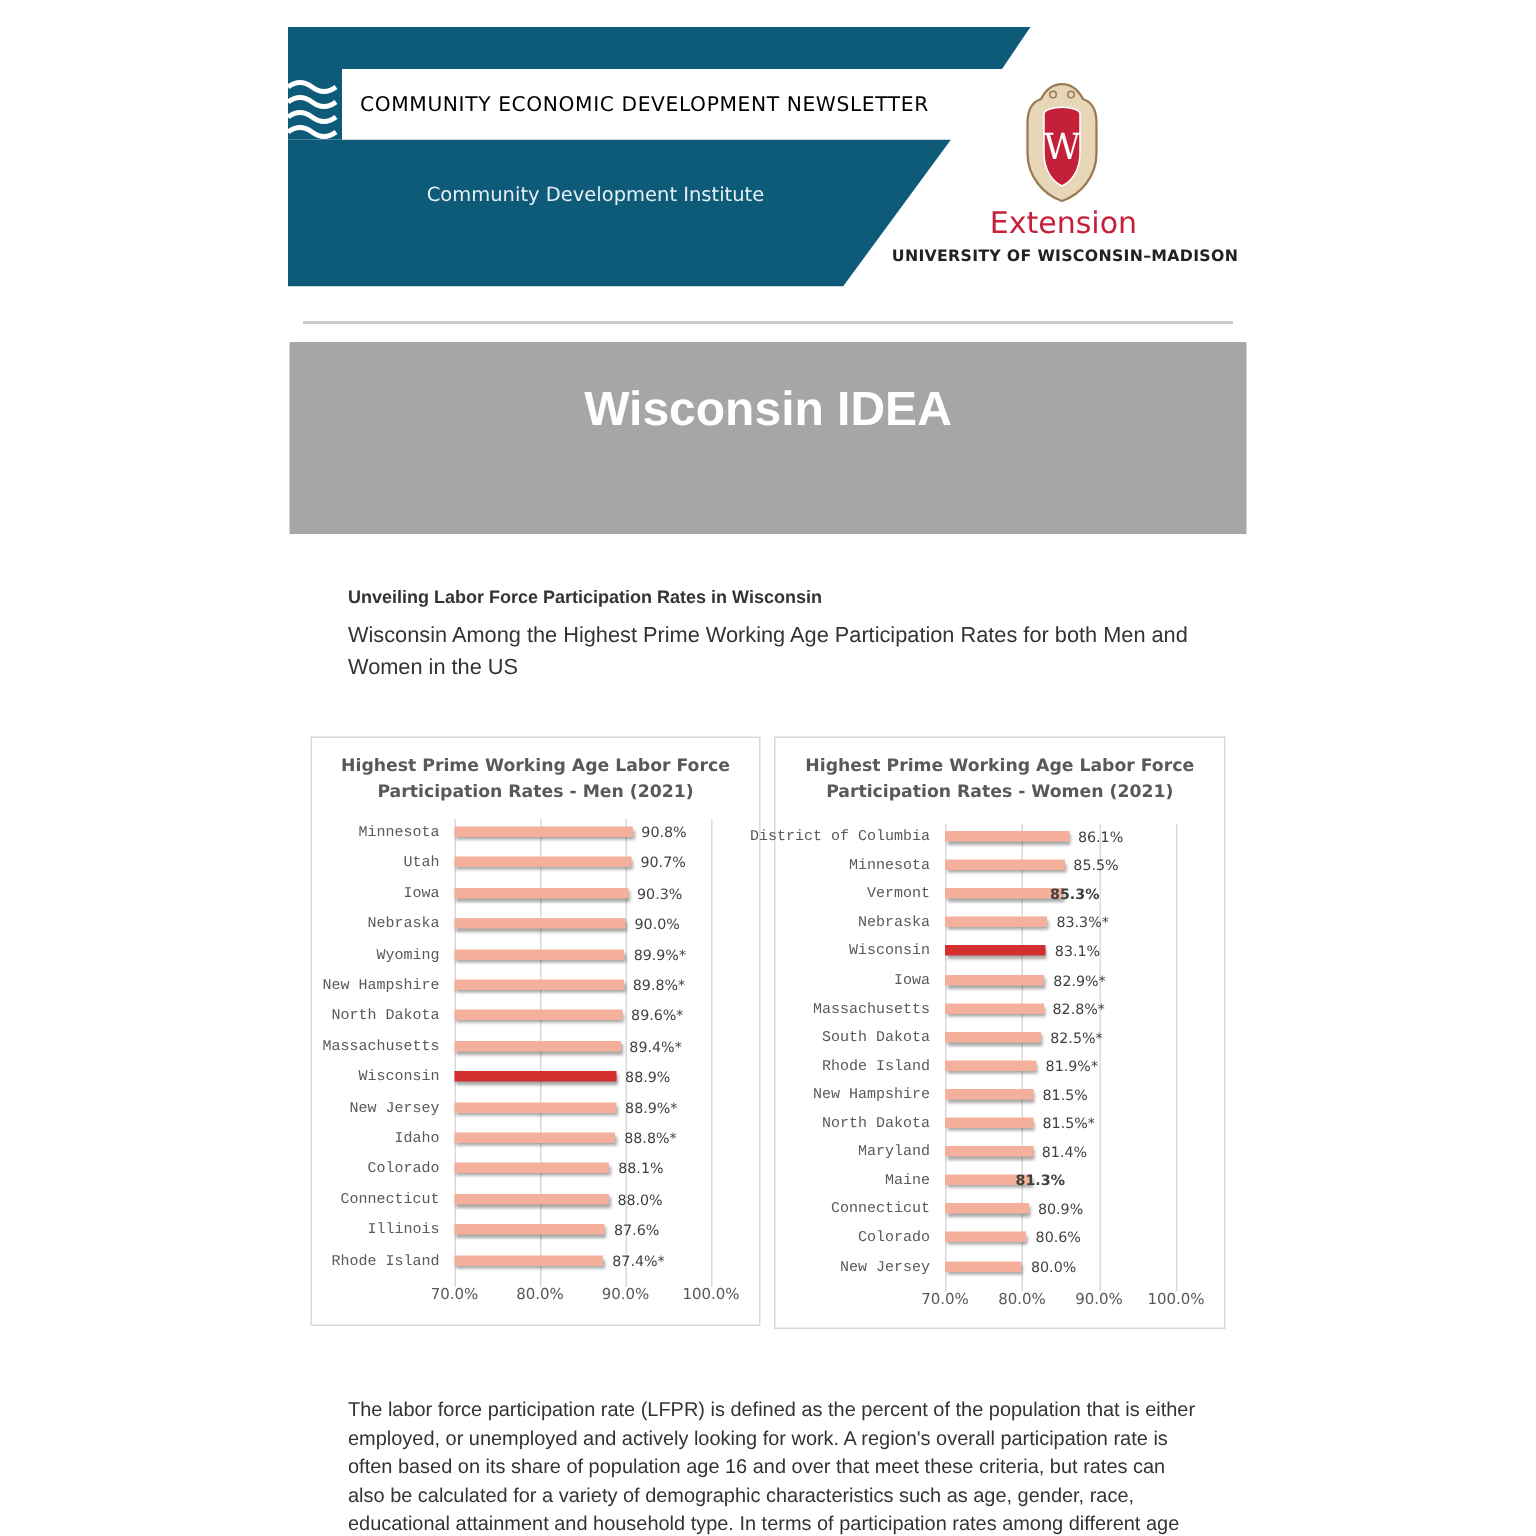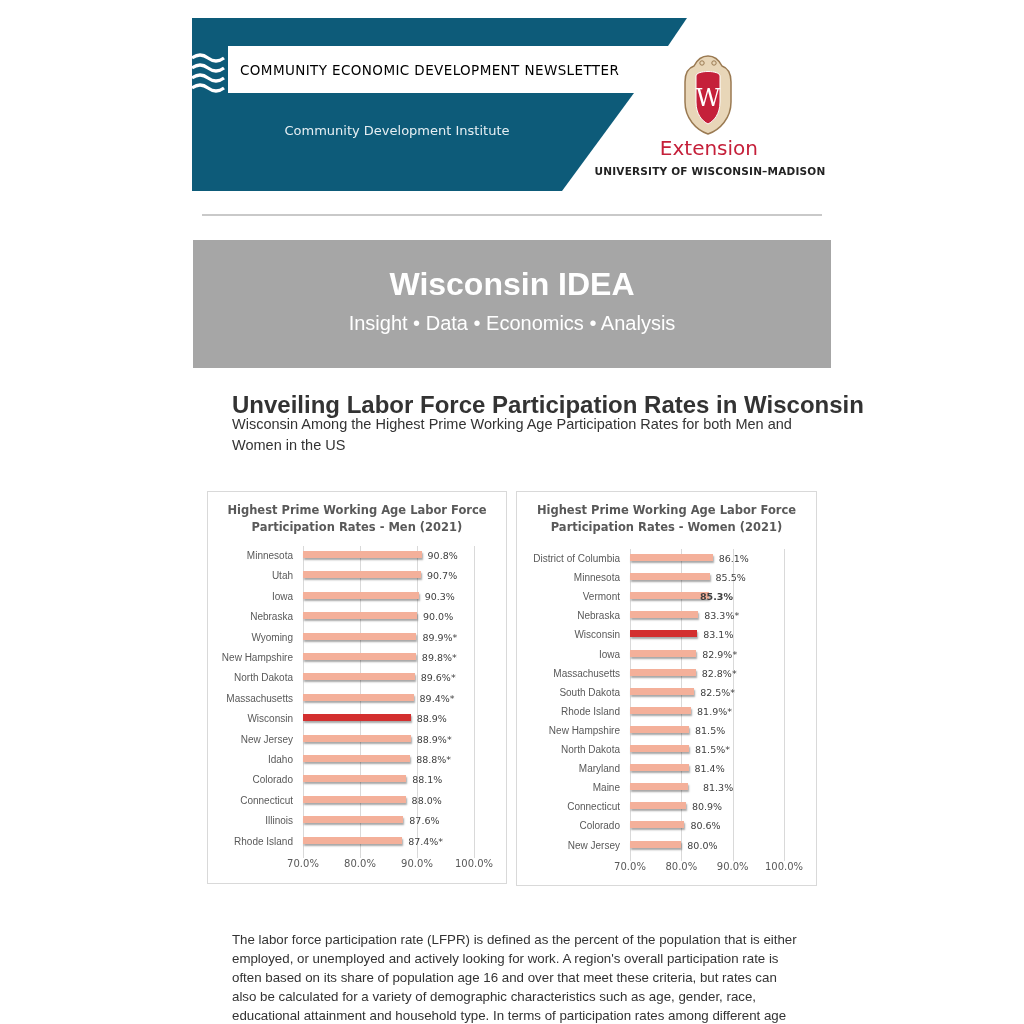--- a/index.html
+++ b/index.html
@@ -10,37 +10,37 @@
   .banner-shape { position: absolute; left: 0; top: 0; }
   .nl-title { position: absolute; left: 48px; top: 44px; font-family: "DejaVu Sans", sans-serif; font-size: 13.5px; letter-spacing: 0.4px; color: #000000; font-weight: normal; white-space: nowrap; }
   .inst { position: absolute; left: 70px; top: 104px; width: 270px; text-align: center; color: #e6eff3; font-family: "DejaVu Sans", sans-serif; font-size: 13px; line-height: 18px; }
   .crest { position: absolute; left: 490px; top: 36px; }
   .ext-word { position: absolute; left: 466px; top: 118px; width: 100px; text-align: right; font-family: "DejaVu Sans", sans-serif; font-size: 20px; color: #c5203a; }
   .uw-name { position: absolute; left: 398px; top: 147px; width: 240px; text-align: center; font-family: "DejaVu Sans", sans-serif; font-weight: bold; font-size: 10.5px; color: #222; letter-spacing: 0.2px; white-space: nowrap; }
 
   .divider { position: absolute; left: 202px; top: 214px; width: 620px; height: 2px; background: #c9c9c9; }
 
   
-  .idea { position: absolute; left: 193px; top: 228px; width: 638px; height: 128px; background: #a6a6a6; text-align: center; color: #fff; margin-top: 12px; }
+  .idea { position: absolute; left: 193px; top: 228px; width: 638px; height: 128px; background: #a6a6a6; text-align: center; color: #fff; }
   .idea-title { position: absolute; left: 0; right: 0; top: 26px; font-size: 32px; font-weight: bold; }
   .idea-sub { position: absolute; left: 0; right: 0; top: 72px; font-size: 20px; }
 
   
-  .art-title { position: absolute; left: 232px; top: 391px; font-size: 24px; font-weight: bold; color: #333; }
+  .art-title { position: absolute; left: 232px; top: 391px; font-size: 12px; font-weight: bold; color: #333; }
   .art-sub { position: absolute; left: 232px; top: 414px; width: 580px; font-size: 14.5px; line-height: 21px; color: #333; }
 
   
   .chart { position: absolute; border: 1px solid #d9d9d9; background: #fff; }
   .chart-men { left: 207px; top: 491px; width: 298px; height: 391px; }
   .chart-women { left: 516px; top: 491px; width: 299px; height: 393px; }
   .chart-title { position: absolute; left: 0; right: 0; top: 10px; text-align: center; font-family: "DejaVu Sans", sans-serif; font-size: 11.5px; font-weight: bold; color: #595959; line-height: 17px; }
   .plot { position: absolute; }
   .gridline { position: absolute; top: 0; width: 1px; background: #d9d9d9; }
   .row { position: absolute; left: 0; height: 20px; }
-  .row-label { position: absolute; right: 100%; margin-right: 10px; top: 0; height: 20px; line-height: 20px; font-family: Liberation Sans, sans-serif; font-size: 10px; color: #595959; white-space: nowrap; text-align: right; }
+  .row-label { position: absolute; right: 100%; margin-right: 10px; top: 0; height: 20px; line-height: 20px; font-family: Liberation Mono, monospace; font-size: 10px; color: #595959; white-space: nowrap; text-align: right; }
   .bar { position: absolute; left: 0; top: 5px; height: 7px; background: #f4b09a; box-shadow: 1px 2px 2px rgba(0,0,0,0.35); }
   .bar.hl { background: #d32f2f; }
   .bar-val { position: absolute; top: 0; height: 20px; line-height: 19px; font-family: "DejaVu Sans", sans-serif; font-size: 9.5px; color: #404040; white-space: nowrap; }
   .tick { position: absolute; font-family: "DejaVu Sans", sans-serif; font-size: 10px; color: #595959; transform: translateX(-50%); white-space: nowrap; }
 
   
   .body-text { position: absolute; left: 232px; top: 930px; width: 572px; font-size: 13.3px; line-height: 19px; color: #333; }
 </style>
 </head>
 <body>
@@ -70,21 +70,20 @@
     <circle cx="32" cy="9" r="2.2" fill="none" stroke="#9a7a52" stroke-width="1"></circle>
   </svg>
   <div class="ext-word">Extension</div>
   <div class="uw-name">UNIVERSITY OF WISCONSIN–MADISON</div>
 </div>
 
 <div class="divider"></div>
 
 <div class="idea">
   <div class="idea-title">Wisconsin IDEA</div>
-  <div class="idea-sub">Insight • Data • Economics • Analysis</div>
 </div>
 
 <div class="art-title">Unveiling Labor Force Participation Rates in Wisconsin</div>
 <div class="art-sub">Wisconsin Among the Highest Prime Working Age Participation Rates for both Men and Women in the US</div>
 
 <div class="chart chart-men" id="chart0">
   <div class="chart-title">
     <div>Highest Prime Working Age Labor Force</div>
     <div>Participation Rates - Men (2021)</div>
   </div>
@@ -241,21 +240,21 @@
         <div class="bar-val" style="left: 65.0333px;">81.5%*</div>
       </div>
       <div class="row" style="top: 210.1px; width: 154px;">
         <div class="row-label">Maryland</div>
         <div class="bar" style="width: 58.52px; background: rgb(244, 176, 154);"></div>
         <div class="bar-val" style="left: 64.52px;">81.4%</div>
       </div>
       <div class="row" style="top: 229.2px; width: 154px;">
         <div class="row-label">Maine</div>
         <div class="bar" style="width: 58.0067px; background: rgb(244, 176, 154);"></div>
-        <div class="bar-val" style="left: 73px;">81.3%</div>
+        <div class="bar-val" style="left: 47px; font-weight: bold;">81.3%</div>
       </div>
       <div class="row" style="top: 248.3px; width: 154px;">
         <div class="row-label">Connecticut</div>
         <div class="bar" style="width: 55.9533px; background: rgb(244, 176, 154);"></div>
         <div class="bar-val" style="left: 61.9533px;">80.9%</div>
       </div>
       <div class="row" style="top: 267.4px; width: 154px;">
         <div class="row-label">Colorado</div>
         <div class="bar" style="width: 54.4133px; background: rgb(244, 176, 154);"></div>
         <div class="bar-val" style="left: 60.4133px;">80.6%</div>

